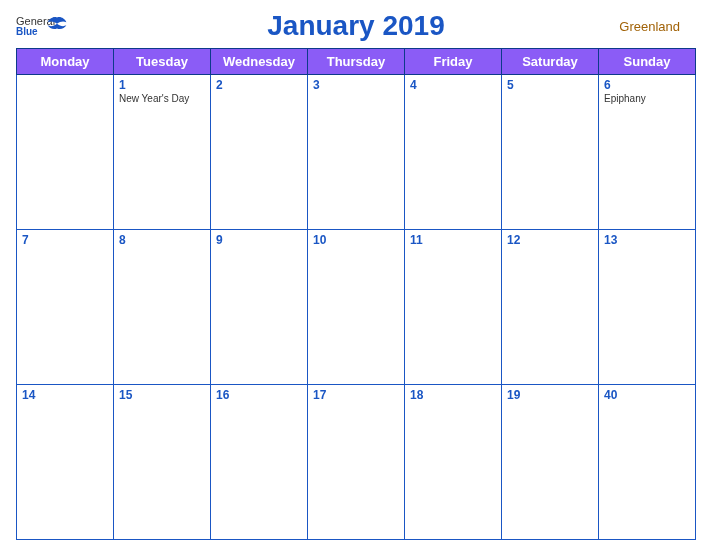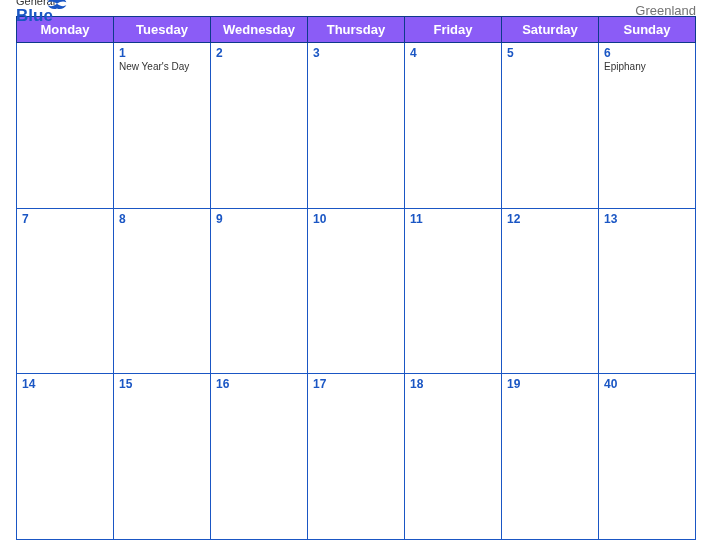--- a/index.html
+++ b/index.html
@@ -28,42 +28,42 @@
       flex-direction: column;
       align-items: center;
       line-height: 1;
     }
     .logo-general {
       font-size: 11px;
       color: #333;
       font-weight: normal;
     }
     .logo-blue {
-      font-size: 17px;
+      font-size: 10px;
       font-weight: bold;
       color: #1a56c4;
     }
     .logo-bird {
       width: 24px;
       height: 14px;
       position: absolute;
       top: 0;
       right: -14px;
     }
     .month-title {
       font-size: 28px;
       color: #1a56c4;
       font-weight: bold;
       text-align: center;
     }
     .region {
       position: absolute;
-      right: 0;
+      right: 16px;
       font-size: 13px;
-      color: #737373;
+      color: #a16207;
     }
     .calendar {
       width: 100%;
       border-collapse: collapse;
       flex: 1;
     }
     .calendar th {
       background-color: #8b5cf6;
       color: #fff;
       font-size: 13px;
@@ -105,20 +105,21 @@
       <div>
         <div class="logo-general">General</div>
         <div class="logo-blue">Blue</div>
       </div>
       <svg class="logo-bird" viewBox="0 0 28 18" xmlns="http://www.w3.org/2000/svg">
         <path d="M14 2 C10 0, 4 3, 2 8 C6 6, 10 7, 14 10 C18 7, 22 6, 26 8 C24 3, 18 0, 14 2Z" fill="#1a56c4"></path>
         <path d="M14 10 C10 13, 6 14, 2 12 C4 16, 10 18, 14 16 C18 18, 24 16, 26 12 C22 14, 18 13, 14 10Z" fill="#1a56c4"></path>
       </svg>
     </div>
   </div>
+  <h1 class="month-title">January 2019</h1>
   <div class="region">Greenland</div>
 </div>
 
 <table class="calendar">
   <thead>
     <tr>
     <th>Monday</th>
         <th>Tuesday</th>
         <th>Wednesday</th>
         <th>Thursday</th>

